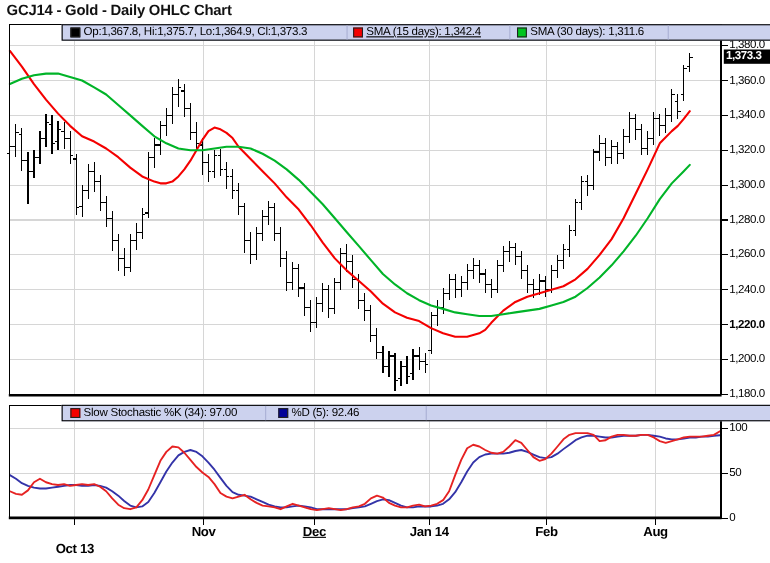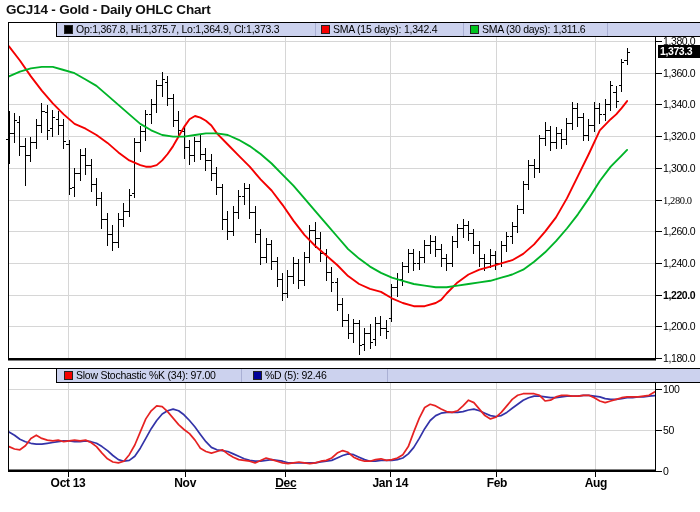--- a/index.html
+++ b/index.html
@@ -425,21 +425,21 @@
       <line x1="390.259" y1="472" x2="390.259" y2="477" stroke="#000000" stroke-width="1" shape-rendering="crispEdges"></line>
       <line x1="496.924" y1="472" x2="496.924" y2="477" stroke="#000000" stroke-width="1" shape-rendering="crispEdges"></line>
       <line x1="595.9309999999999" y1="472" x2="595.9309999999999" y2="477" stroke="#000000" stroke-width="1" shape-rendering="crispEdges"></line>
     </svg>
 
   <div class="strip" id="main-strip">
     <span class="sq" style="left:7px;background:#000;"></span>
     <span class="ltxt" style="left:19px;">Op:1,367.8, Hi:1,375.7, Lo:1,364.9, Cl:1,373.3</span>
     <span class="vdiv" style="left:258px;"></span>
     <span class="sq" style="left:264px;background:#f40000;"></span>
-    <span class="ltxt" style="left:276px;">SMA (15 days): 1,342.4</span>
+    <span class="ltxt" style="left:276px;text-decoration:underline;">SMA (15 days): 1,342.4</span>
     <span class="vdiv" style="left:406px;"></span>
     <span class="sq" style="left:413px;background:#00c420;"></span>
     <span class="ltxt" style="left:425px;">SMA (30 days): 1,311.6</span>
     <span class="vdiv" style="left:550px;"></span>
   </div>
 
   <div class="strip" id="stoch-strip">
     <span class="sq" style="left:7px;background:#f40000;"></span>
     <span class="ltxt" style="left:19px;">Slow Stochastic %K (34): 97.00</span>
     <span class="vdiv" style="left:184px;"></span>
@@ -449,29 +449,29 @@
   </div>
 
   <div class="badge">1,373.3</div>
 
   <div id="labels">
       <div class="ylab" style="top: 35px;">1,380.0</div>
       <div class="ylab" style="top: 66.7px;">1,360.0</div>
       <div class="ylab" style="top: 98.4px;">1,340.0</div>
       <div class="ylab" style="top: 130.1px;">1,320.0</div>
       <div class="ylab" style="top: 161.8px;">1,300.0</div>
-      <div class="ylab" style="top: 193.5px; font-family: Liberation Serif, serif;">1,280.0</div>
+      <div class="ylab" style="top: 193.5px;">1,280.0</div>
       <div class="ylab" style="top: 225.2px;">1,260.0</div>
       <div class="ylab" style="top: 256.9px;">1,240.0</div>
       <div class="ylab" style="top: 288.6px; font-weight: bold;">1,220.0</div>
       <div class="ylab" style="top: 320.3px;">1,200.0</div>
       <div class="ylab" style="top: 352px;">1,180.0</div>
       <div class="ylab" style="top: 383.1px;">100</div>
       <div class="ylab" style="top: 423.8px; text-align: right;">50</div>
       <div class="ylab" style="top: 464.5px;">0</div>
-      <div class="xlab" style="left: 68.076px;">Oct 13</div>
+      <div class="xlab" style="left: 68.076px; margin-top: 16px;">Oct 13</div>
       <div class="xlab" style="left: 185.134px;">Nov</div>
       <div class="xlab" style="left: 285.782px; text-decoration: underline;">Dec</div>
       <div class="xlab" style="left: 390.259px;">Jan 14</div>
       <div class="xlab" style="left: 496.924px;">Feb</div>
       <div class="xlab" style="left: 595.931px;">Aug</div>
     </div>
 </div>
 
 </body></html>

